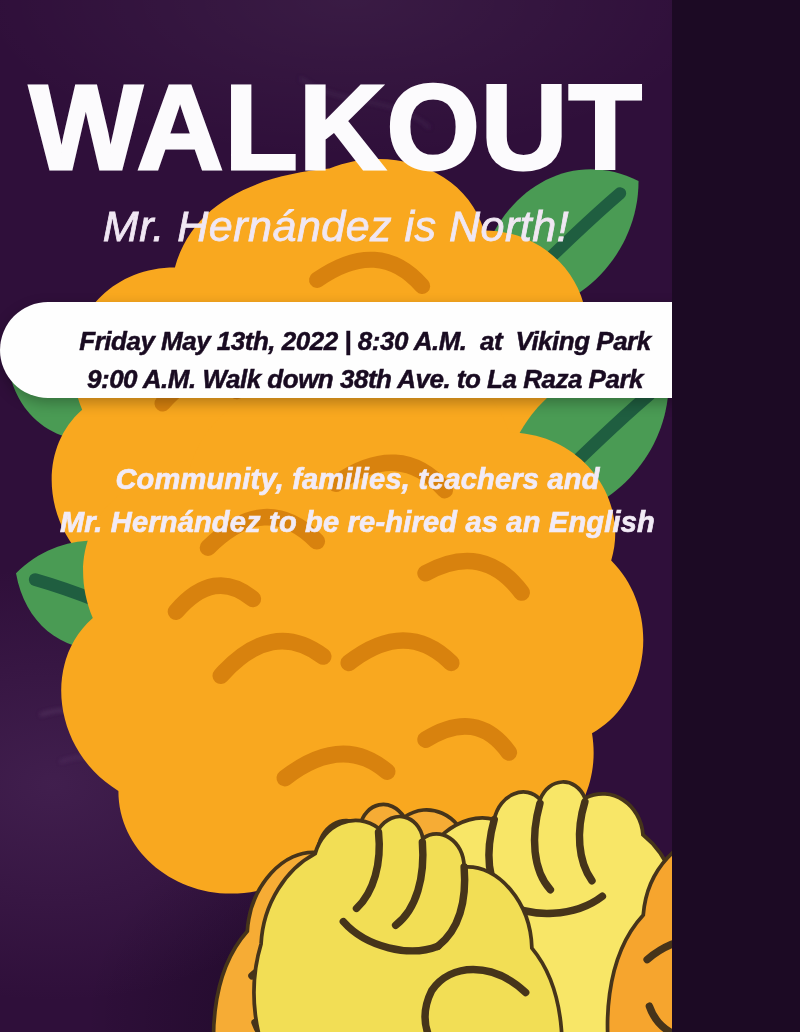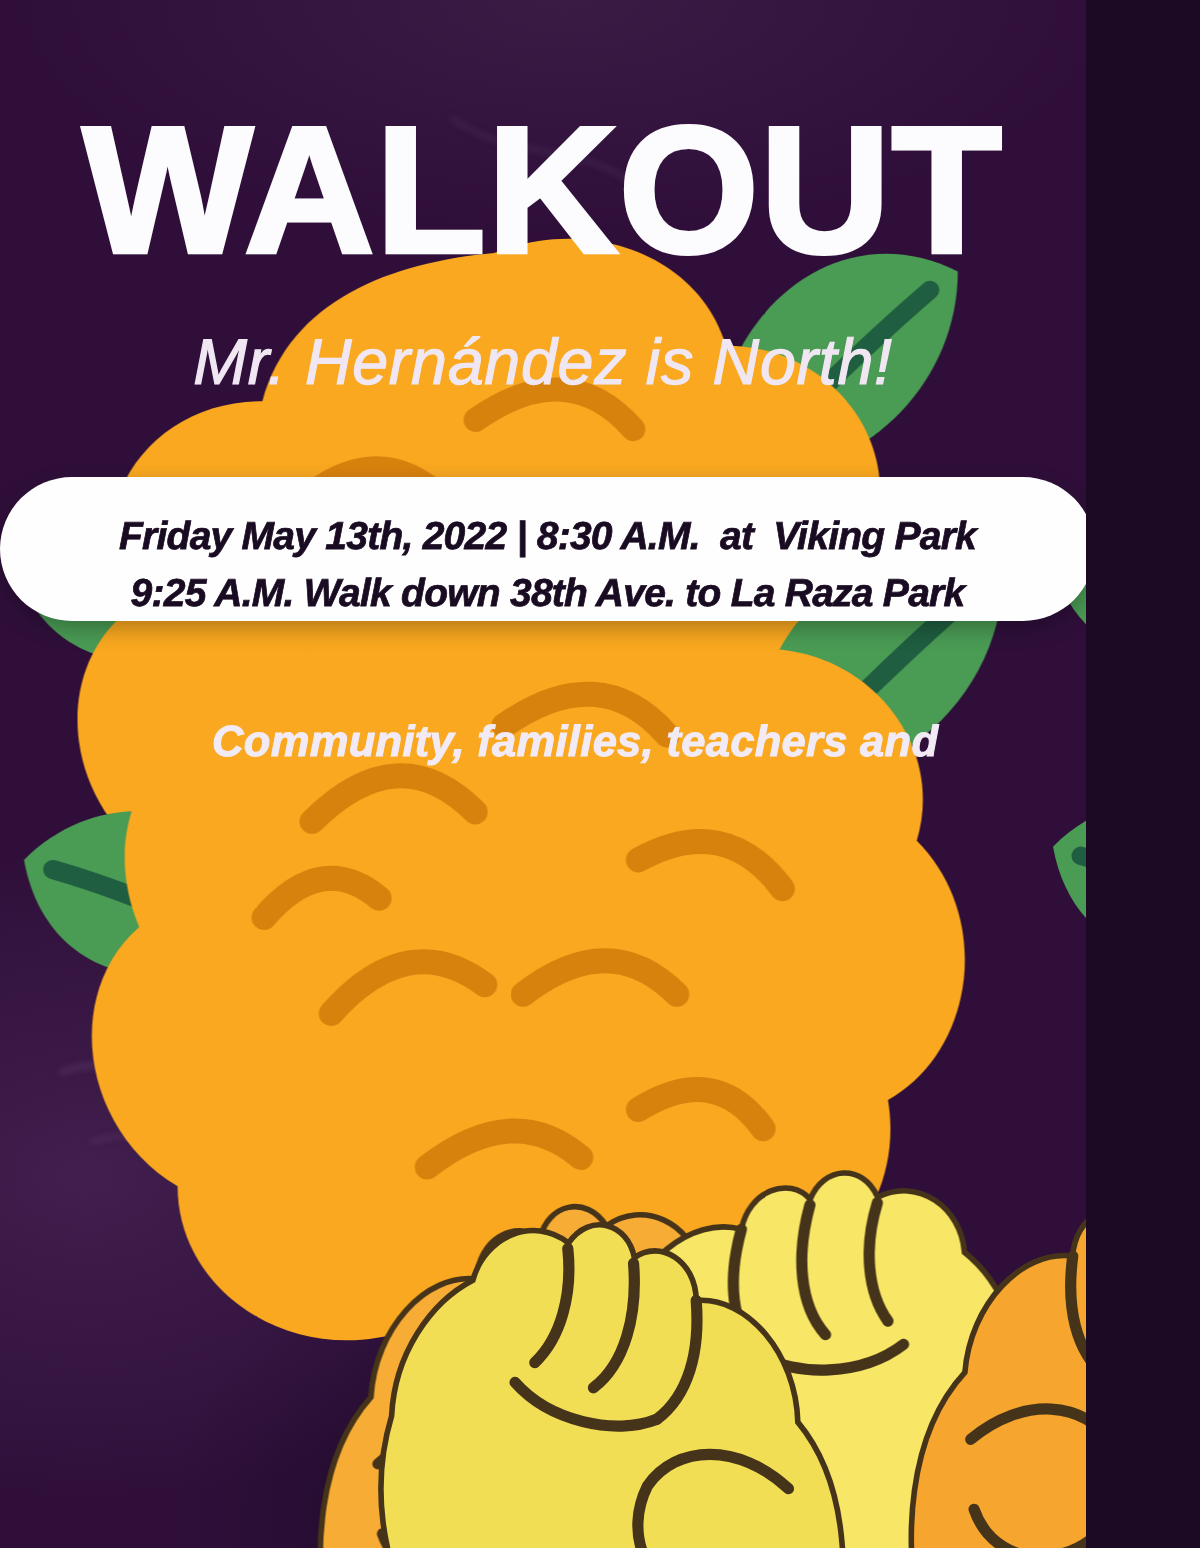--- a/index.html
+++ b/index.html
@@ -1,33 +1,33 @@
 <!DOCTYPE html>
 <html lang="en" style="--background: #2F0F3A; --title-text: #FCFBFD; --subtitle-text: #F0E7F3; --schedule-pill-bg: #FEFEFE; --schedule-text: #190B21; --body-text: #F2EBF6; --marigold-orange: #F9A81F; --marigold-detail: #D8820E; --leaf-green: #4A9B54; --leaf-dark: #1F5E40; --fist-amber: #F6AC35; --fist-yellow: #F8E667; --fist-orange: #F6A52E; --fist-pale-yellow: #F2DE55; --fist-outline: #46341A;"><head>
 <meta charset="utf-8">
 <style>
   html,body{margin:0;padding:0;background:#1c0a24;}
   .poster{
-    position:relative;width:724px;height:1032px;overflow:hidden;
+    position:relative;width:672px;height:1032px;overflow:hidden;
     font-family:"Liberation Sans",sans-serif;
     background:
       radial-gradient(ellipse 430px 310px at 8% 76%, rgba(128,86,148,.22), transparent 70%),
       radial-gradient(ellipse 520px 220px at 52% 0%, rgba(255,255,255,.05), transparent 72%),
       radial-gradient(ellipse 320px 280px at 47% 99%, rgba(6,2,14,.38), transparent 72%),
       var(--background,#2F0F3A);
   }
   .art{position:absolute;inset:0;width:800px;height:1032px;pointer-events:none;}
   .content{position:absolute;inset:0;text-align:center;}
   .title{
     margin:80px 0 0;font-weight:bold;font-size:120px;line-height:95px;
     color:var(--title-text,#FCFBFD);-webkit-text-stroke:3px var(--title-text,#FCFBFD);
     letter-spacing:1px;
   }
   .subtitle{
-    margin-top:40px;font-style:italic;font-size:43px;line-height:54px;
+    margin-top:24px;font-style:italic;font-size:43px;line-height:54px;
     color:var(--subtitle-text,#F0E7F3);-webkit-text-stroke:.8px var(--subtitle-text,#F0E7F3);
     letter-spacing:.5px;
   }
   .pill{
     margin:49px auto 0;width:730px;height:96px;border-radius:48px;
     background:var(--schedule-pill-bg,#FEFEFE);
     box-shadow:0 5px 14px rgba(0,0,0,.28);
     display:flex;flex-direction:column;justify-content:flex-end;align-items:center;gap:1px;
   }
   .pill-line{
@@ -103,21 +103,22 @@
     <use href="#fist" style="color:var(--fist-pale-yellow,#F2DE55)" transform="translate(800,786) rotate(8) scale(-0.85,0.85)"></use>
   </svg>
 
   <div class="content">
     <h1 class="title">WALKOUT</h1>
 
     <div class="subtitle">Mr. Hernández is North!</div>
 
     <div class="pill">
       <div class="pill-line">Friday May 13th, 2022 | 8:30 A.M.  at  Viking Park</div>
-      <div class="pill-line">9:25 A.M. Walk down 38th Ave. to La Raza Park</div>
+      <div class="pill-line">9:00 A.M. Walk down 38th Ave. to La Raza Park</div>
     </div>
 
     <div class="message">
       <div class="message-line">Community, families, teachers and</div>
+      <div class="message-line">Mr. Hernández to be re-hired as an English</div>
     </div>
   </div>
 
 </div>
 
 </body></html>

